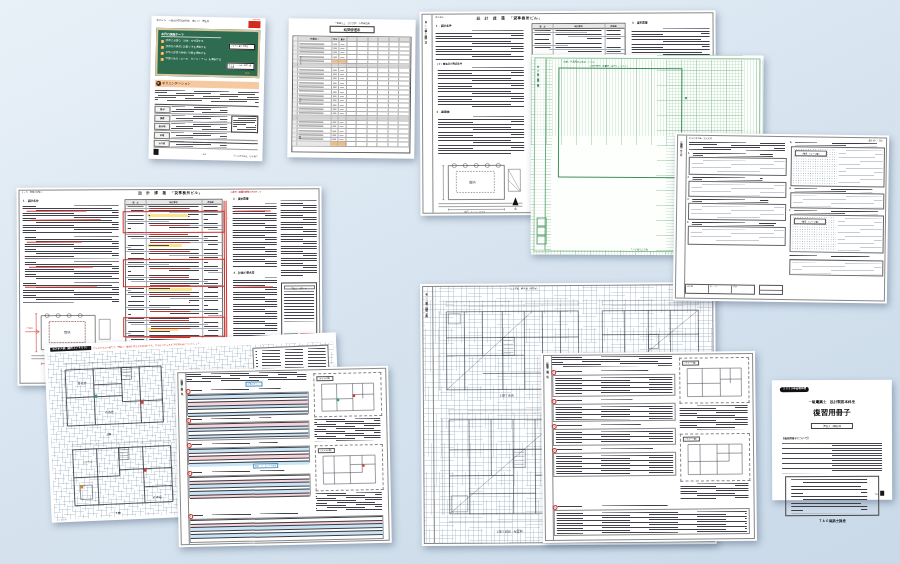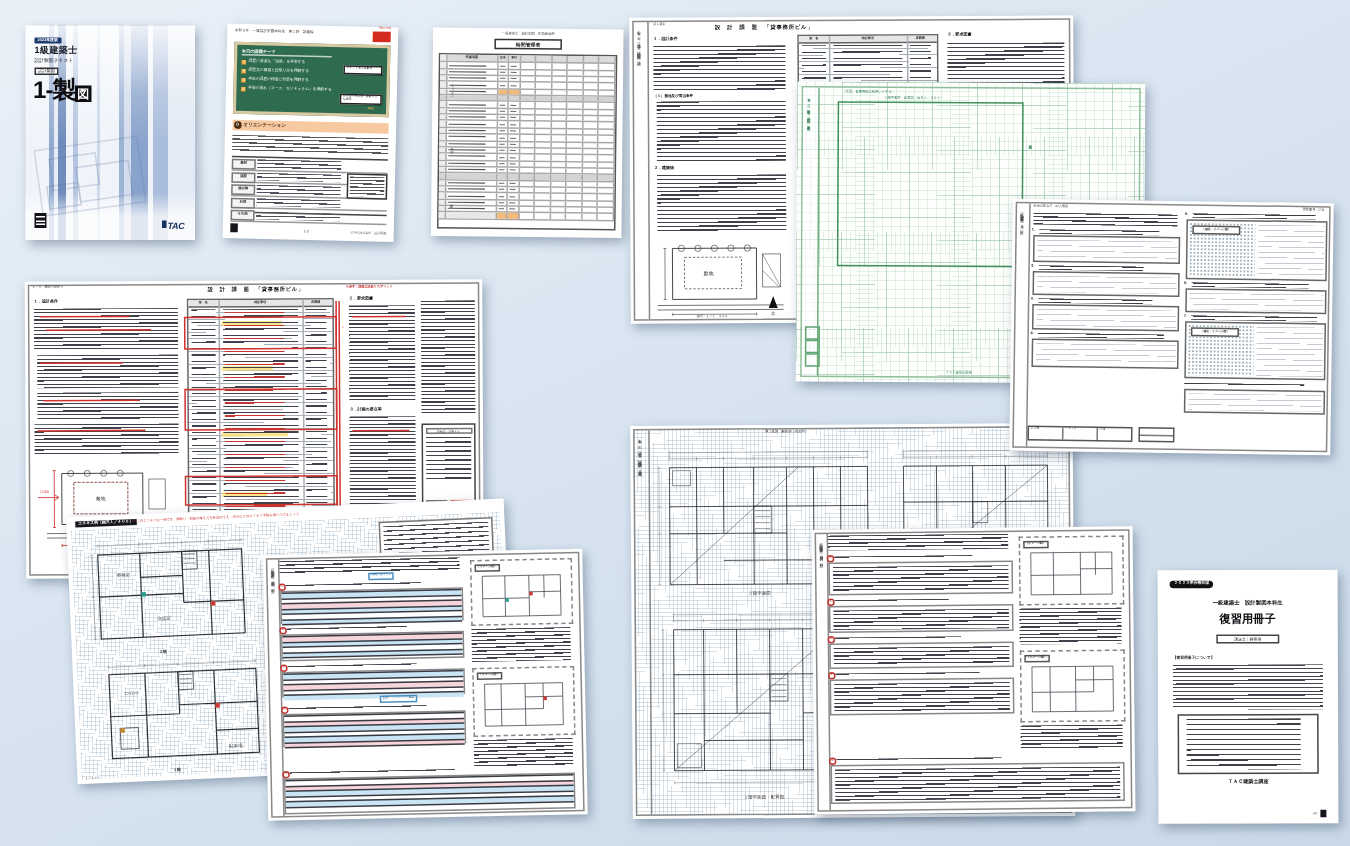--- a/index.html
+++ b/index.html
@@ -153,57 +153,38 @@
   .hrow{display:block;height:2.5px;border-top:.7px solid #3a3a42;}
   .hb{background:#c9e4f4;}
   .hp{background:#f7d3da;}
   .thumb{position:absolute;border:.5px dashed #888;}
   .thumb .tlab{position:absolute;left:1.5px;top:1.5px;border:.5px solid #555;background:#fff;font-size:1.9px;line-height:3.8px;height:3.8px;padding:0 1px;color:#333;}
   #hlwk{left:177px;top:368px;width:213px;height:177px;transform:rotate(-1.2deg);z-index:8;}
   #clwk{left:542px;top:352px;width:214px;height:190px;transform:rotate(-.6deg);z-index:9;}
   .bluecall{position:absolute;border:.5px solid #4a8fc0;background:#fff;font-size:1.9px;color:#2a6da0;padding:.6px 1px;white-space:nowrap;}
 
   
-  #booklet{left:772px;top:380px;width:120px;height:169px;transform:rotate(-.2deg);z-index:5;}
+  #booklet{left:772px;top:380px;width:120px;height:120px;transform:rotate(-.2deg);z-index:5;}
   #bk-badge{left:8px;top:7px;background:#101014;color:#fff;border-radius:3px;font-size:2.6px;padding:1px 3px;font-weight:bold;}
   #bk-course{left:0;top:21px;width:100%;text-align:center;font-size:3.6px;font-weight:bold;color:#111;}
   #bk-title{left:0;top:29px;width:100%;text-align:center;font-size:7.5px;font-weight:800;color:#0c0c10;}
   #bk-sub{left:39px;top:43px;width:42px;height:5.6px;border:.6px solid #444;font-size:2.6px;text-align:center;line-height:5.6px;color:#222;}
   #bk-about{left:10px;top:58px;font-size:2.5px;font-weight:bold;color:#111;}
   #bk-body{left:10px;top:63px;width:100px;height:30px;--tp:2.5px;--tc:#46464e;}
   #bk-list{left:13px;top:96px;width:94px;height:40px;border:.6px solid #444;padding:2px;}
   #bk-list .tx{position:static;display:block;width:86%;height:100%;--tp:3.4px;--tc:#3e3e46;margin-left:3px;}
   #bk-pub{left:0;top:140px;width:100%;text-align:center;font-size:3.4px;font-weight:800;color:#101016;}
   #bk-logo{right:8px;bottom:4px;width:4px;height:5px;background:#15151c;}
   #bk-logotx{right:14px;bottom:4.5px;font-size:1.8px;color:#333;}
 </style>
 </head>
 <body>
 
 <div id="canvas">
 
-  <section class="paper" id="book-cover">
-    <div class="ab" id="bc-badge">2023年度版</div>
-    <div class="ab" id="bc-series">1級建築士</div>
-    <div class="ab" id="bc-sub">設計製図テキスト</div>
-    <div class="ab" id="bc-tag">設計製図</div>
-    <div class="ab" id="bc-vol">1-製</div>
-    <div class="ab" id="bc-volbox">図</div>
-    <div class="ab" id="bc-sketch">
-      <i style="left:8px;top:6px;width:30px;height:20px;"></i>
-      <i style="left:25px;top:14px;width:34px;height:22px;"></i>
-      <i style="left:4px;top:24px;width:20px;height:14px;"></i>
-    </div>
-    <div class="ab" id="bc-logo">
-      <i style="top:2px;"></i>
-        <i style="top:4.5px;"></i>
-        <i style="top:7px;"></i>
-    </div>
-    <div class="ab" id="bc-brand"><b></b><span>TAC</span></div>
-  </section>
 
   <section class="paper" id="lecture">
     <div class="ab" id="lc-head">令和５年　一級設計製図本科生　第１回　講義録</div>
     <div class="ab" id="lc-logosmall">資格の学校</div>
     <div class="ab" id="lc-logo"><span>TAC</span></div>
     <div class="ab" id="lc-board">
       <div id="lc-board-title">本日の講義テーマ</div>
       <div class="lc-item">
           <b class="lc-num">1</b>
           <span>課題に必要な「法規」を学習する</span>

